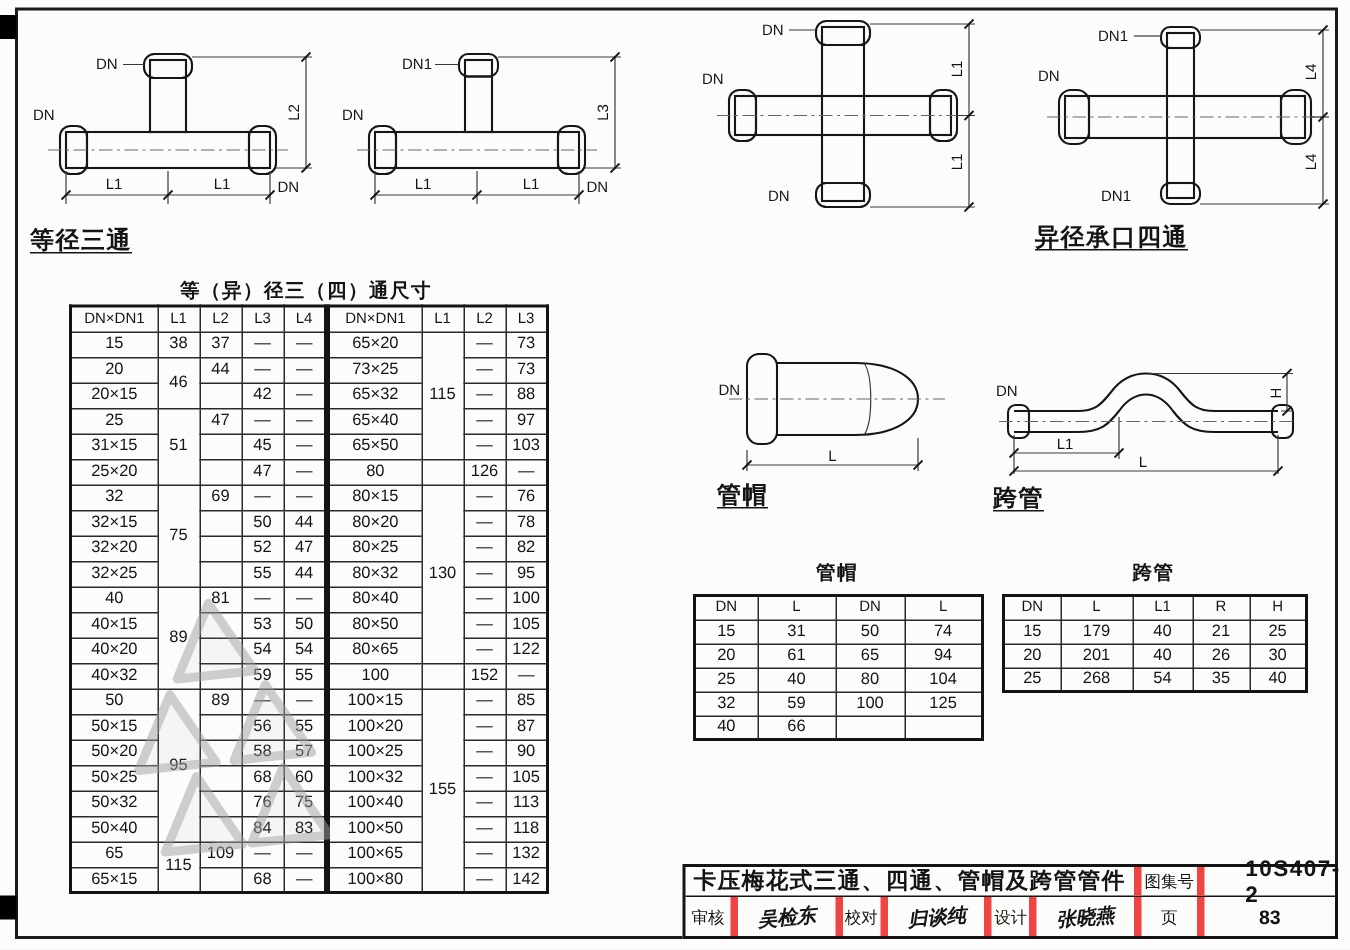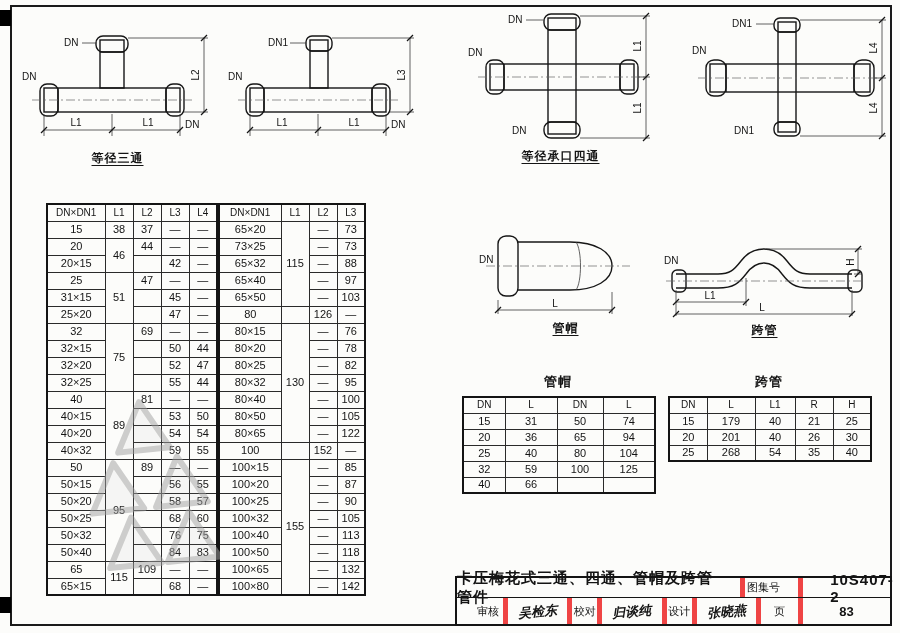--- a/index.html
+++ b/index.html
@@ -4,21 +4,21 @@
 <style>
   * { margin:0; padding:0; box-sizing:border-box; }
   html,body { width:900px; height:633px; }
   body { font-family:"Liberation Sans","DejaVu Sans",sans-serif; background:#e8e8e4; }
   .sheet { position:relative; width:900px; height:633px; background:#fcfcfa; overflow:hidden; color:#141414; }
   .frame { position:absolute; left:10px; top:5px; width:882px; height:621px; border:2px solid #1a1a1a; }
   .bind-mark { position:absolute; left:0; width:11px; height:16px; background:#000; }
 
   .fig { position:absolute; }
   .fig svg { display:block; }
-  .fig-caption { text-align:center; font-size:12px; font-weight:bold; letter-spacing:1px;
+  .fig-caption { font-size:16px; font-weight:bold; letter-spacing:1px;
                  text-decoration:underline; text-underline-offset:3px; margin-top:2px; }
 
   .pipe { fill:none; stroke:#161616; stroke-width:1.4; }
   .thin { fill:none; stroke:#3a3a3a; stroke-width:0.8; }
   .tick { stroke:#161616; stroke-width:1.2; }
   .cl   { fill:none; stroke:#666; stroke-width:0.7; stroke-dasharray:9 3 2 3; }
   .dimtext { font-size:10px; fill:#141414; font-family:"Liberation Sans","DejaVu Sans",sans-serif; }
 
   .tbl-title { position:absolute; left:46px; top:185px; width:316px; text-align:center;
                font-size:13px; font-weight:bold; letter-spacing:1px; }
@@ -30,22 +30,22 @@
   .tbl-main-left { width:170px; } .tbl-main-right { width:146px; }
   .tbl-cap { width:192px; } .tbl-bridge { width:202px; }
   .tbl-cap th, .tbl-cap td, .tbl-bridge th, .tbl-bridge td { height:16px; }
   .small-tbl-title { position:absolute; text-align:center; font-size:13px; font-weight:bold; letter-spacing:1px; }
 
   .watermark { position:absolute; left:70px; top:398px; z-index:5; pointer-events:none; opacity:.5; }
 
   .titleblock { position:absolute; left:455px; top:576px; width:437px; height:50px;
                 border:2px solid #141414; display:flex; flex-direction:column; background:#fcfcfa; z-index:4; }
   .tb-row { display:flex; }
-  .tb-row1 { height:20px; border-bottom:1px solid #141414;gap:16px; }
-  .tb-row2 { flex:1;padding-left:16px; }
+  .tb-row1 { height:20px; border-bottom:1px solid #141414; }
+  .tb-row2 { flex:1; }
   .tb-cell { display:flex; align-items:center; justify-content:center; border-left:5px solid #ef4444; overflow:visible; }
   .tb-cell:first-child { border-left:none; }
   .tb-title { flex:1; display:flex; align-items:center; justify-content:center;
               font-size:15px; font-weight:bold; letter-spacing:1px; }
   .tb-w-label { width:42px; font-size:11px; }
   .tb-w-val { width:92px; }
   .tb-atlas { font-size:15px; font-weight:bold; letter-spacing:1px;padding-left:31px; }
   .tb-page-no { font-size:13px; font-weight:bold; }
   .tb-role { width:30px; font-size:11px; }
   .tb-name { flex:1; position:relative; }
@@ -152,21 +152,20 @@
       <line class="tick" x1="175" y1="74" x2="181" y2="68"></line>
       <line class="tick" x1="175" y1="135" x2="181" y2="129"></line>
       <text class="dimtext" transform="rotate(-90 173 40)" x="173" y="40" text-anchor="middle">L1</text>
       <text class="dimtext" transform="rotate(-90 173 102)" x="173" y="102" text-anchor="middle">L1</text>
 
       <line class="thin" x1="58" y1="14" x2="76" y2="14"></line>
       <text class="dimtext" x="40" y="17">DN</text>
       <text class="dimtext" x="0" y="50">DN</text>
       <text class="dimtext" x="44" y="128">DN</text>
     </svg>
-    <div class="fig-caption">等径承口四通</div>
   </div>
 
   <div class="fig" style="left:690px; top:6px; width:200px;">
     <svg width="200" height="140" viewBox="0 0 200 140">
       <rect class="pipe" x="88" y="16" width="18" height="110"></rect>
       <rect class="pipe" x="84" y="12" width="26" height="14" rx="6"></rect>
       <rect class="pipe" x="84" y="116" width="26" height="14" rx="6"></rect>
       <rect class="pipe" x="20" y="58" width="160" height="28"></rect>
       <rect class="pipe" x="16" y="54" width="20" height="36" rx="8"></rect>
       <rect class="pipe" x="164" y="54" width="20" height="36" rx="8"></rect>
@@ -182,20 +181,21 @@
       <line class="tick" x1="189" y1="17" x2="195" y2="11"></line>
       <line class="tick" x1="189" y1="75" x2="195" y2="69"></line>
       <line class="tick" x1="189" y1="133" x2="195" y2="127"></line>
       <text class="dimtext" transform="rotate(-90 187 42)" x="187" y="42" text-anchor="middle">L4</text>
       <text class="dimtext" transform="rotate(-90 187 102)" x="187" y="102" text-anchor="middle">L4</text>
       <line class="thin" x1="66" y1="18" x2="84" y2="18"></line>
       <text class="dimtext" x="42" y="21">DN1</text>
       <text class="dimtext" x="2" y="48">DN</text>
       <text class="dimtext" x="44" y="128">DN1</text>
     </svg>
+    <div class="fig-caption">异径承口四通</div>
   </div>
 
   <div class="fig" style="left:478px; top:218px; width:175px;">
     <svg width="175" height="100" viewBox="0 0 175 100">
       <rect class="pipe" x="20" y="18" width="20" height="60" rx="8"></rect>
       <line class="pipe" x1="40" y1="24" x2="92" y2="24"></line>
       <line class="pipe" x1="40" y1="72" x2="92" y2="72"></line>
       <path class="pipe" d="M92,24 C118,24 134,34 134,48 C134,62 118,72 92,72"></path>
       <path class="thin" d="M98,24 C104,32 104,64 98,72"></path>
       <line class="cl" x1="8" y1="48" x2="152" y2="48"></line>
@@ -234,20 +234,21 @@
       <text class="dimtext" x="48" y="87" text-anchor="middle">L1</text>
       <line class="thin" x1="14" y1="102" x2="190" y2="102"></line>
       <line class="tick" x1="11" y1="105" x2="17" y2="99"></line>
       <line class="tick" x1="187" y1="105" x2="193" y2="99"></line>
       <text class="dimtext" x="100" y="99" text-anchor="middle">L</text>
       <text class="dimtext" x="2" y="52">DN</text>
     </svg>
     <div class="fig-caption">跨管</div>
   </div>
 
+  <div class="tbl-title">等（异）径三（四）通尺寸</div>
   <div class="main-tables">
     <table class="dim-table tbl-main-left">
       <colgroup>
           <col style="width:58px">
           <col style="width:28px">
           <col style="width:28px">
           <col style="width:28px">
           <col style="width:28px">
         </colgroup>
     <thead>
@@ -564,21 +565,21 @@
       </thead>
       <tbody>
         <tr>
           <td>15</td>
           <td>31</td>
           <td>50</td>
           <td>74</td>
         </tr>
         <tr>
           <td>20</td>
-          <td>36</td>
+          <td>61</td>
           <td>65</td>
           <td>94</td>
         </tr>
         <tr>
           <td>25</td>
           <td>40</td>
           <td>80</td>
           <td>104</td>
         </tr>
         <tr>

